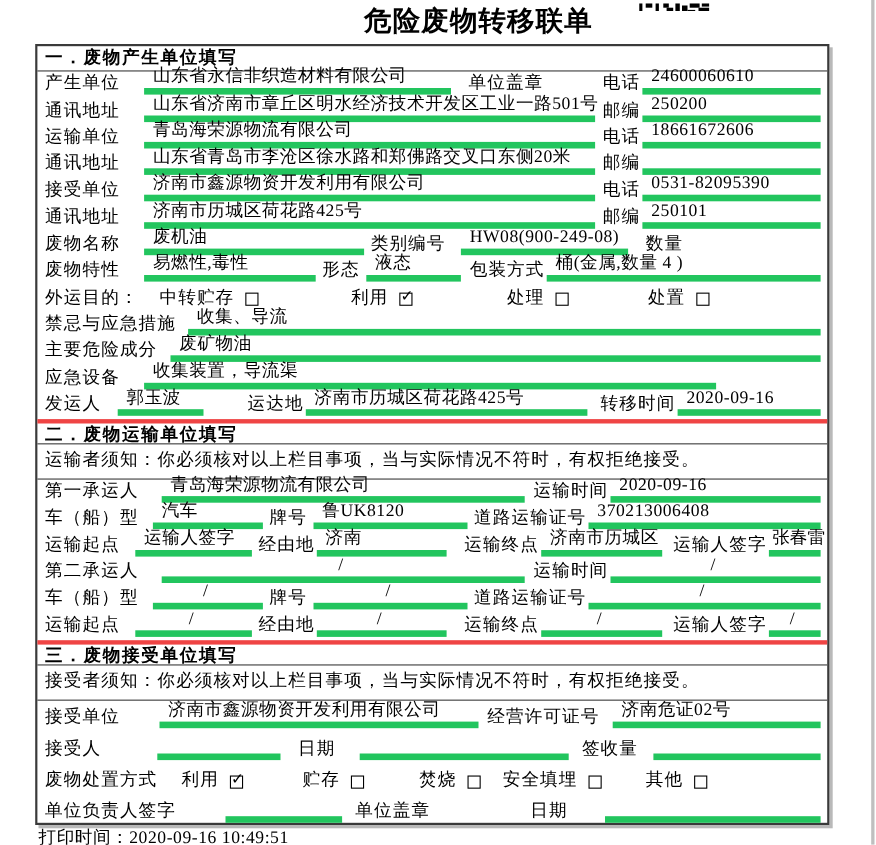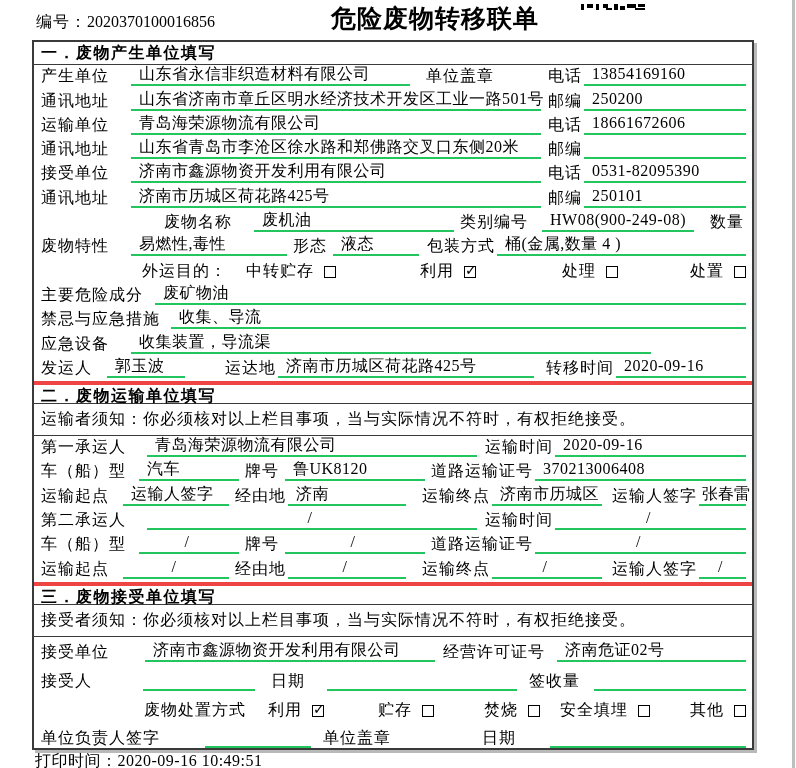--- a/index.html
+++ b/index.html
@@ -19,43 +19,40 @@
             border:2px solid #3a3a3a;box-shadow:3px 3px 0 #b9b9b9;
             display:flex;flex-direction:column;box-sizing:border-box;background:#fff;}
   .sec-title{flex:0 0 23px;height:23px;line-height:22px;padding-left:7px;
              font-family:"Liberation Sans","DejaVu Sans",sans-serif;
              font-weight:bold;font-size:16px;letter-spacing:1.5px;
              border-bottom:1px solid #3a3a3a;box-sizing:border-box;}
   .bt{border-top:4px solid #ef4444;}
   .notice{flex:0 0 32px;height:32px;line-height:30px;padding-left:7px;font-size:16px;
           letter-spacing:1px;border-bottom:1px solid #3a3a3a;box-sizing:border-box;white-space:nowrap;}
   .row{display:flex;align-items:flex-end;padding:0 6px 3px 7px;box-sizing:border-box;
-       flex:0 0 auto;font-size:16px;white-space:nowrap;justify-content:flex-end;}
+       flex:0 0 auto;font-size:16px;white-space:nowrap;}
   .h24{height:24.3px;}
   .h28{height:28.7px;}
   .lbl{flex:0 0 auto;letter-spacing:1px;padding:0 2px 1px 0;line-height:19px;}
-  .val{flex:0 0 auto;border-bottom:2px solid #22c55e;padding:0 4px 1px 8px;line-height:19px;
+  .val{flex:0 0 auto;border-bottom:6px solid #22c55e;padding:0 4px 1px 8px;line-height:19px;
        letter-spacing:0.5px;box-sizing:border-box;overflow:visible;}
   .ctr{text-align:center;padding-left:0;}
   .f1{flex:1 1 auto;min-width:0;}
   .sp{flex:1 1 auto;}
   .cb{flex:0 0 auto;width:12px;height:12px;border:1.5px solid #000;margin:0 0 3px 8px;
       position:relative;box-sizing:border-box;background:#fff;}
   .cb .mk{position:absolute;left:0px;top:-5px;width:11px;font-size:14px;line-height:16px;
           text-align:center;font-family:"DejaVu Sans",sans-serif;font-weight:bold;}
   .print-line{position:absolute;left:35px;top:751px;font-size:16px;letter-spacing:0.5px;white-space:nowrap;}
 </style>
 </head>
 <body>
 
 <div class="sheet">
   <div class="doc-header">
-    <div class="doc-number">
-      <span class="lblc">编号：</span><span>2020370100016856</span>
-    </div>
     <div class="doc-title">危险废物转移联单</div>
     <div class="qr">
       <svg width="64" height="10" viewBox="0 0 64 10" xmlns="http://www.w3.org/2000/svg" fill="#000">
         <rect x="0" y="0" width="3" height="10"></rect>
           <rect x="15" y="0" width="3" height="10"></rect>
         <rect x="0" y="7" width="18" height="3"></rect>
           <rect x="6" y="0" width="6" height="4"></rect>
         <rect x="22" y="0" width="5" height="4"></rect>
           <rect x="25" y="4" width="6" height="3"></rect>
         <rect x="33" y="0" width="4" height="7"></rect>
@@ -73,21 +70,21 @@
   <div class="form-box">
 
     <div class="sec-title">一．废物产生单位填写</div>
 
     <div class="row h24">
       <span class="lbl" style="min-width:88px">产生单位</span>
       <span class="val" style="width:279px">山东省永信非织造材料有限公司</span>
       <span class="lbl" style="margin-left:16px">单位盖章</span>
       <span class="sp"></span>
       <span class="lbl">电话</span>
-      <span class="val" style="width:162px">13854169160</span>
+      <span class="val" style="width:162px">24600060610</span>
     </div>
 
     <div class="row h24">
       <span class="lbl" style="min-width:88px">通讯地址</span>
       <span class="val" style="width:410px">山东省济南市章丘区明水经济技术开发区工业一路501号</span>
       <span class="sp"></span>
       <span class="lbl">邮编</span>
       <span class="val" style="width:162px">250200</span>
     </div>
 
@@ -154,27 +151,27 @@
       <span class="cb">
           <span class="mk"></span>
         </span>
       <span class="lbl" style="margin-left:72px">处置</span>
       <span class="cb">
           <span class="mk"></span>
         </span>
     </div>
 
     <div class="row h24">
+      <span class="lbl" style="min-width:122px">禁忌与应急措施</span>
+      <span class="val f1" style="margin-left:6px">收集、导流</span>
+    </div>
+
+    <div class="row h24">
       <span class="lbl" style="min-width:106px">主要危险成分</span>
       <span class="val f1" style="margin-left:6px">废矿物油</span>
-    </div>
-
-    <div class="row h24">
-      <span class="lbl" style="min-width:122px">禁忌与应急措施</span>
-      <span class="val f1" style="margin-left:6px">收集、导流</span>
     </div>
 
     <div class="row h24">
       <span class="lbl" style="min-width:88px">应急设备</span>
       <span class="val" style="width:520px">收集装置，导流渠</span>
       <span class="sp"></span>
     </div>
 
     <div class="row h24">
       <span class="lbl" style="min-width:64px">发运人</span>

